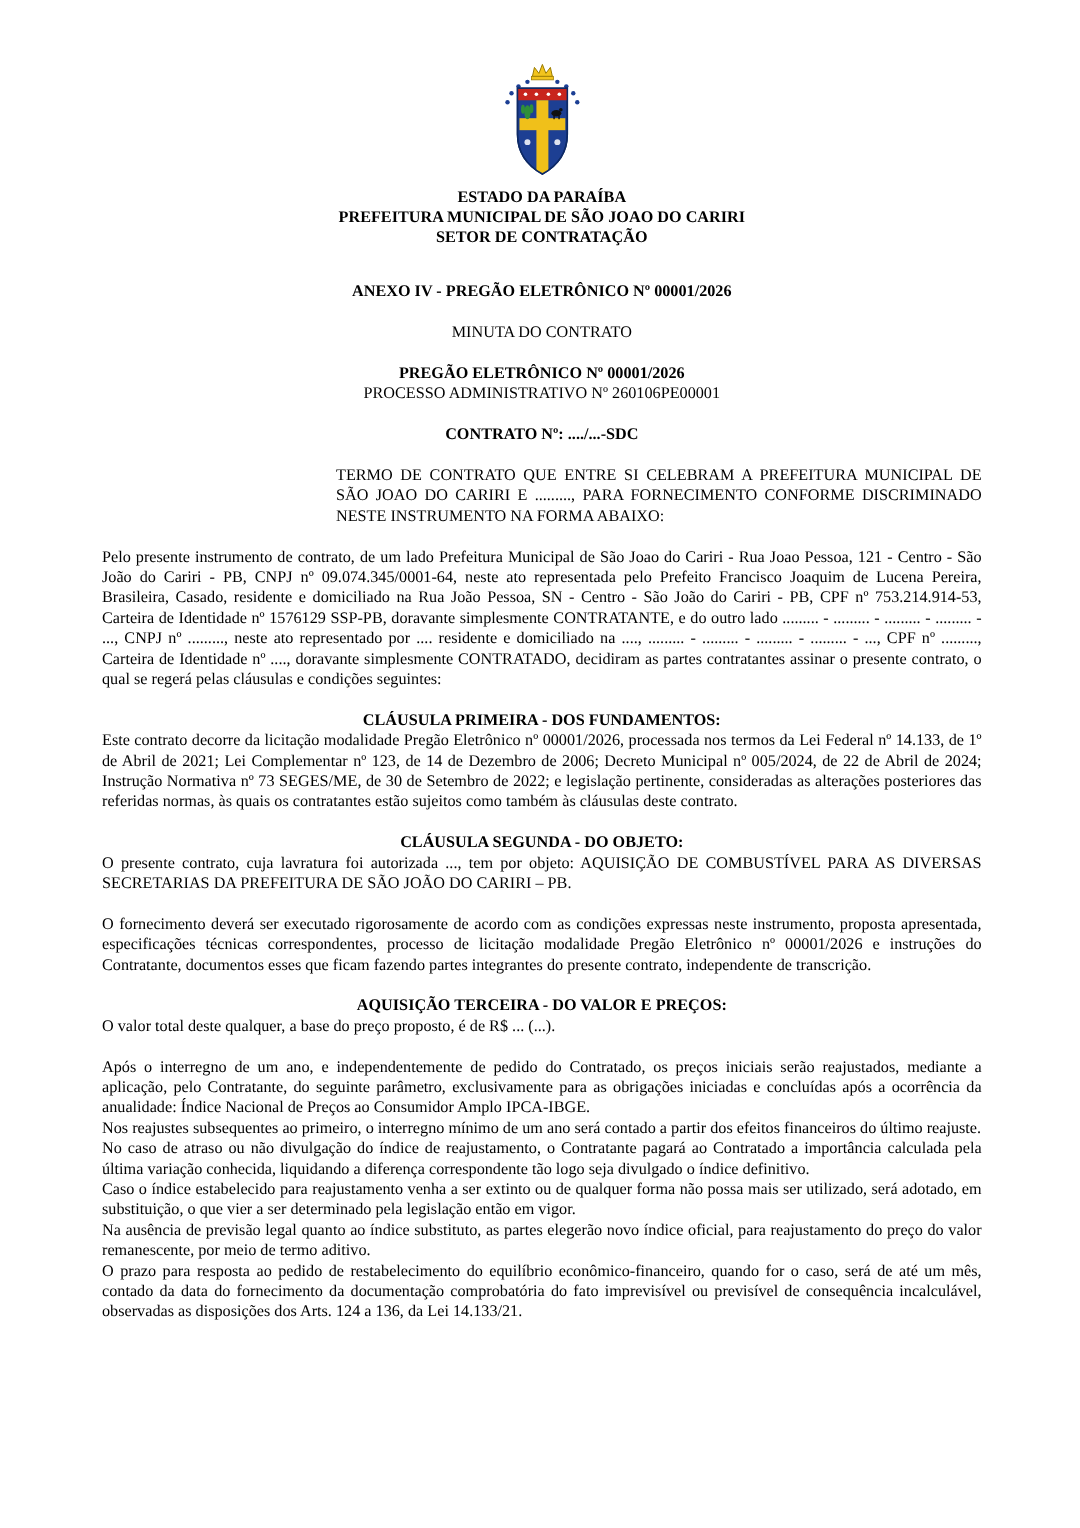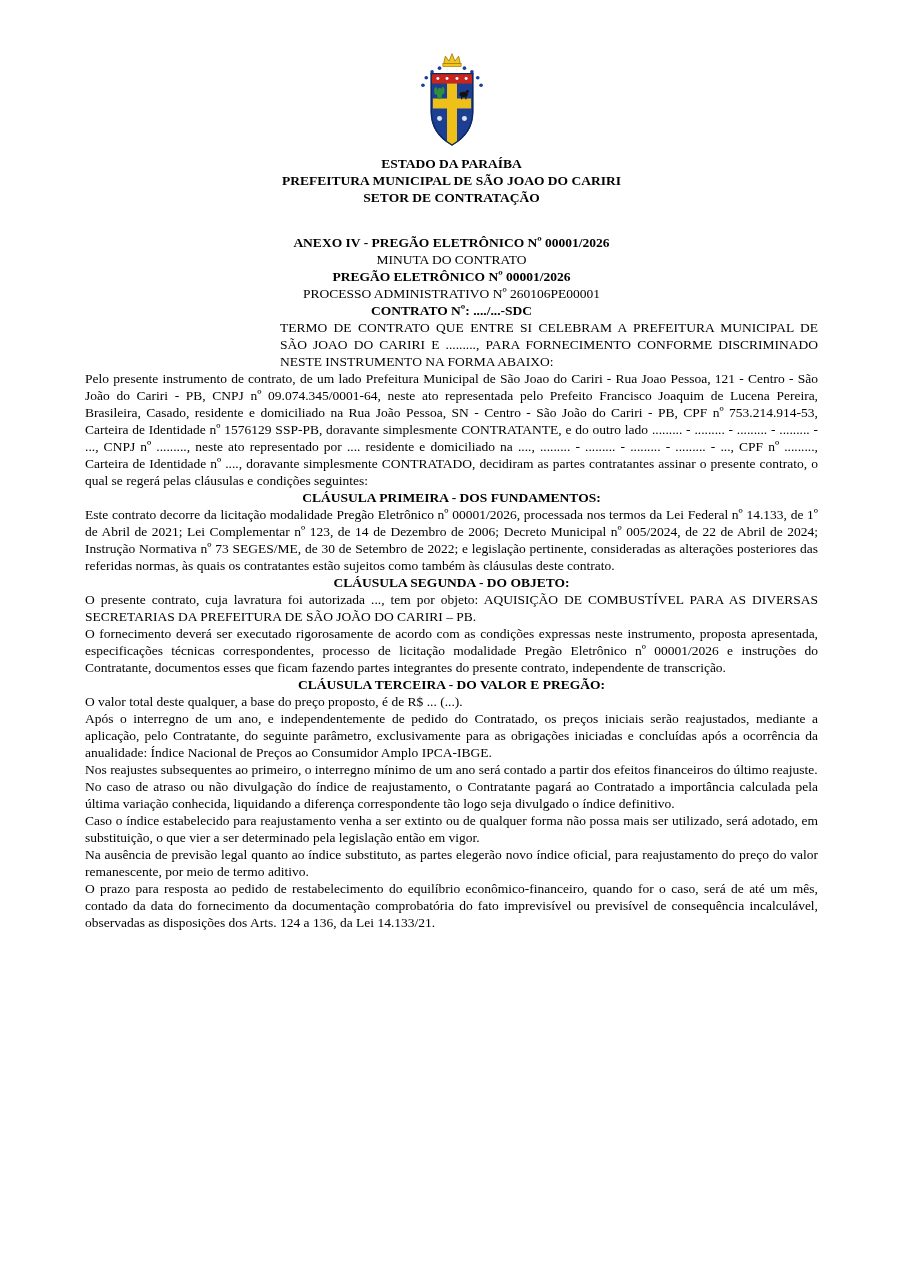--- a/index.html
+++ b/index.html
@@ -13,21 +13,21 @@
     font-family: "Liberation Serif", "DejaVu Serif", serif;
     font-size: 13.5px;
     line-height: 17px;
     padding: 52px 82px 12px 85px;
   }
   p { margin: 0; text-align: center; }
   .crest-wrap { display: flex; justify-content: center; margin-bottom: 5px; }
   .center { text-align: center; }
   .bold { font-weight: bold; }
   .justify { text-align: justify; }
-  .mt { }
+  .mt { margin-top: 17px; }
   .mt-lg { margin-top: 28px; }
   .termo { margin-left: 195px; text-align: justify; }
 </style>
 </head>
 <body>
 
 <div class="page">
 
   <div class="crest-wrap">
     <svg width="92" height="98" viewBox="0 0 110 118" aria-hidden="true">
@@ -105,21 +105,21 @@
     <p class="justify">Este contrato decorre da licitação modalidade Pregão Eletrônico nº 00001/2026, processada nos termos da Lei Federal nº 14.133, de 1º de Abril de 2021; Lei Complementar nº 123, de 14 de Dezembro de 2006; Decreto Municipal nº 005/2024, de 22 de Abril de 2024; Instrução Normativa nº 73 SEGES/ME, de 30 de Setembro de 2022; e legislação pertinente, consideradas as alterações posteriores das referidas normas, às quais os contratantes estão sujeitos como também às cláusulas deste contrato.</p>
   </div>
 
   <div class="mt">
     <p class="bold">CLÁUSULA SEGUNDA - DO OBJETO:</p>
     <p class="justify">O presente contrato, cuja lavratura foi autorizada ..., tem por objeto: AQUISIÇÃO DE COMBUSTÍVEL PARA AS DIVERSAS SECRETARIAS DA PREFEITURA DE SÃO JOÃO DO CARIRI – PB.</p>
     <p class="justify mt">O fornecimento deverá ser executado rigorosamente de acordo com as condições expressas neste instrumento, proposta apresentada, especificações técnicas correspondentes, processo de licitação modalidade Pregão Eletrônico nº 00001/2026 e instruções do Contratante, documentos esses que ficam fazendo partes integrantes do presente contrato, independente de transcrição.</p>
   </div>
 
   <div class="mt">
-    <p class="bold">CLÁUSULA TERCEIRA - DO VALOR E PREGÃO:</p>
+    <p class="bold">AQUISIÇÃO TERCEIRA - DO VALOR E PREÇOS:</p>
     <p class="justify">O valor total deste qualquer, a base do preço proposto, é de R$ ... (...).</p>
   </div>
 
   <div class="mt">
     <p class="justify">Após o interregno de um ano, e independentemente de pedido do Contratado, os preços iniciais serão reajustados, mediante a aplicação, pelo Contratante, do seguinte parâmetro, exclusivamente para as obrigações iniciadas e concluídas após a ocorrência da anualidade: Índice Nacional de Preços ao Consumidor Amplo IPCA-IBGE.</p>
     <p class="justify">Nos reajustes subsequentes ao primeiro, o interregno mínimo de um ano será contado a partir dos efeitos financeiros do último reajuste.</p>
     <p class="justify">No caso de atraso ou não divulgação do índice de reajustamento, o Contratante pagará ao Contratado a importância calculada pela última variação conhecida, liquidando a diferença correspondente tão logo seja divulgado o índice definitivo.</p>
     <p class="justify">Caso o índice estabelecido para reajustamento venha a ser extinto ou de qualquer forma não possa mais ser utilizado, será adotado, em substituição, o que vier a ser determinado pela legislação então em vigor.</p>
     <p class="justify">Na ausência de previsão legal quanto ao índice substituto, as partes elegerão novo índice oficial, para reajustamento do preço do valor remanescente, por meio de termo aditivo.</p>
     <p class="justify">O prazo para resposta ao pedido de restabelecimento do equilíbrio econômico-financeiro, quando for o caso, será de até um mês, contado da data do fornecimento da documentação comprobatória do fato imprevisível ou previsível de consequência incalculável, observadas as disposições dos Arts. 124 a 136, da Lei 14.133/21.</p>

